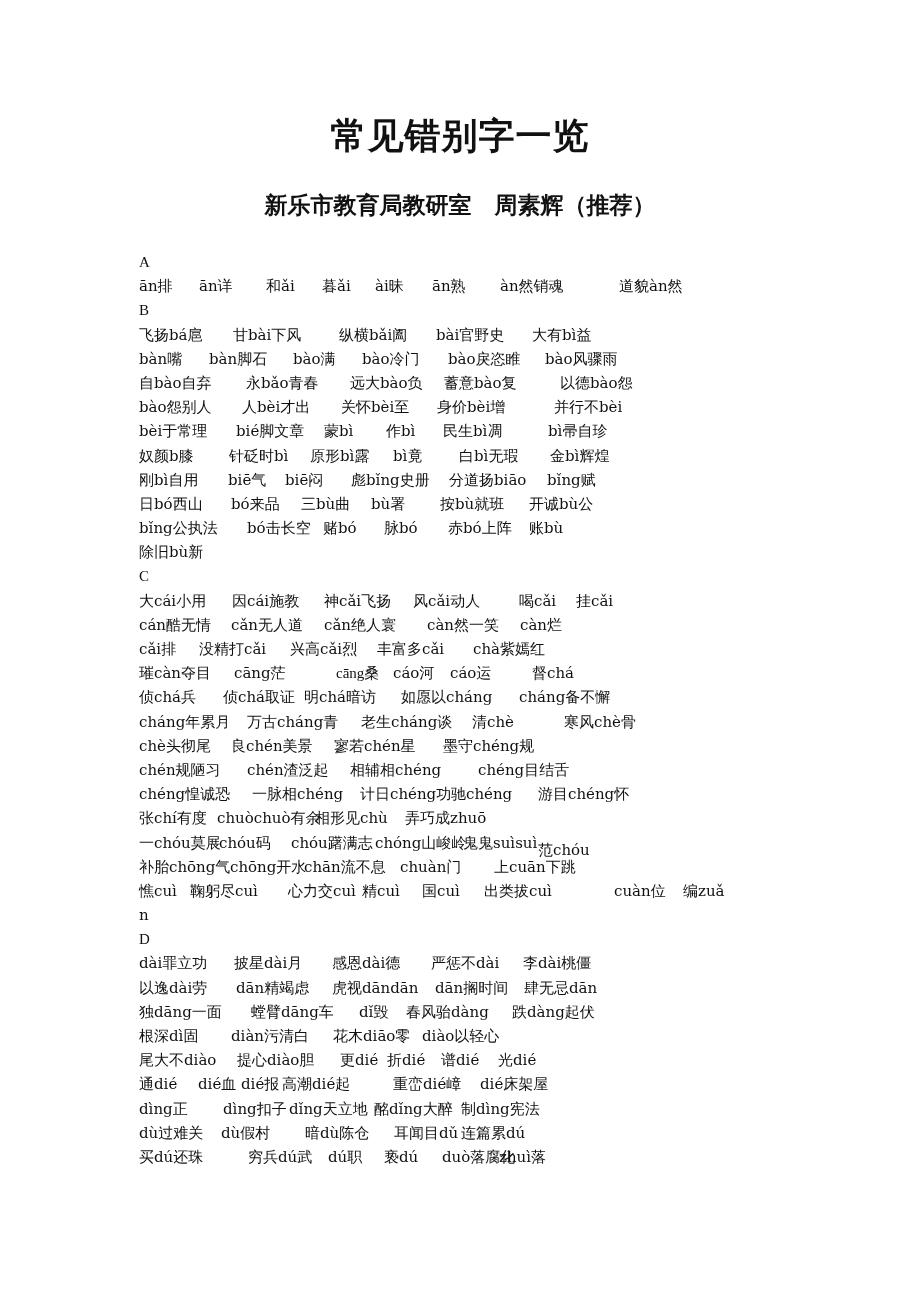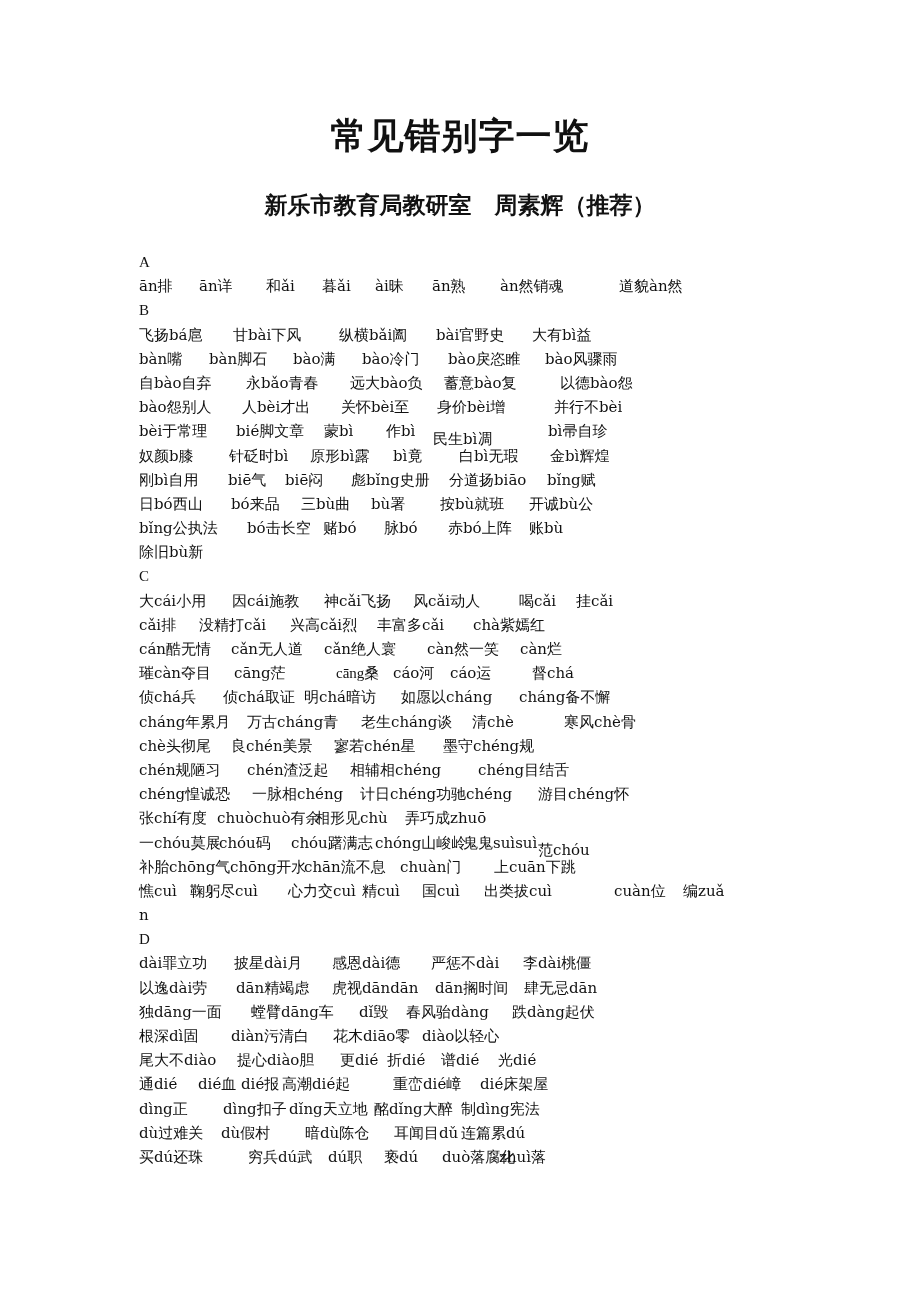--- a/index.html
+++ b/index.html
@@ -74,21 +74,21 @@
       <span class="w" style="left: 103px;">人bèi才出</span>
       <span class="w" style="left: 202px;">关怀bèi至</span>
       <span class="w" style="left: 298px;">身价bèi增</span>
       <span class="w" style="left: 415px;">并行不bèi</span>
     </div>
     <div class="line">
       <span class="w" style="left: 0px;">bèi于常理</span>
       <span class="w" style="left: 97px;">bié脚文章</span>
       <span class="w" style="left: 185px;">蒙bì</span>
       <span class="w" style="left: 247px;">作bì</span>
-      <span class="w" style="left: 294px; margin-top: 8px;">民生bì凋</span>
+      <span class="w" style="left: 304px;">民生bì凋</span>
       <span class="w" style="left: 409px;">bì帚自珍</span>
     </div>
     <div class="line">
       <span class="w" style="left: 0px;">奴颜b膝</span>
       <span class="w" style="left: 90px;">针砭时bì</span>
       <span class="w" style="left: 171px;">原形bì露</span>
       <span class="w" style="left: 254px;">bì竟</span>
       <span class="w" style="left: 320px;">白bì无瑕</span>
       <span class="w" style="left: 411px;">金bì辉煌</span>
     </div>
@@ -122,32 +122,32 @@
     <div class="line letter">C</div>
     <div class="line">
       <span class="w" style="left: 0px;">大cái小用</span>
       <span class="w" style="left: 93px;">因cái施教</span>
       <span class="w" style="left: 185px;">神cǎi飞扬</span>
       <span class="w" style="left: 274px;">风cǎi动人</span>
       <span class="w" style="left: 380px;">喝cǎi</span>
       <span class="w" style="left: 437px;">挂cǎi</span>
     </div>
     <div class="line">
+      <span class="w" style="left: 0px;">cán酷无情</span>
+      <span class="w" style="left: 92px;">cǎn无人道</span>
+      <span class="w" style="left: 185px;">cǎn绝人寰</span>
+      <span class="w" style="left: 288px;">càn然一笑</span>
+      <span class="w" style="left: 381px;">càn烂</span>
+    </div>
+    <div class="line">
       <span class="w" style="left: 0px;">cǎi排</span>
       <span class="w" style="left: 60px;">没精打cǎi</span>
       <span class="w" style="left: 151px;">兴高cǎi烈</span>
       <span class="w" style="left: 238px;">丰富多cǎi</span>
       <span class="w" style="left: 334px;">chà紫嫣红</span>
-    </div>
-    <div class="line">
-      <span class="w" style="left: 0px;">cán酷无情</span>
-      <span class="w" style="left: 92px;">cǎn无人道</span>
-      <span class="w" style="left: 185px;">cǎn绝人寰</span>
-      <span class="w" style="left: 288px;">càn然一笑</span>
-      <span class="w" style="left: 381px;">càn烂</span>
     </div>
     <div class="line">
       <span class="w" style="left: 0px;">璀càn夺目</span>
       <span class="w" style="left: 95px;">cāng茫</span>
       <span class="w" style="left: 197px; font-family: Liberation Serif, serif;">cāng桑</span>
       <span class="w" style="left: 254px;">cáo河</span>
       <span class="w" style="left: 311px;">cáo运</span>
       <span class="w" style="left: 393px;">督chá</span>
     </div>
     <div class="line">

